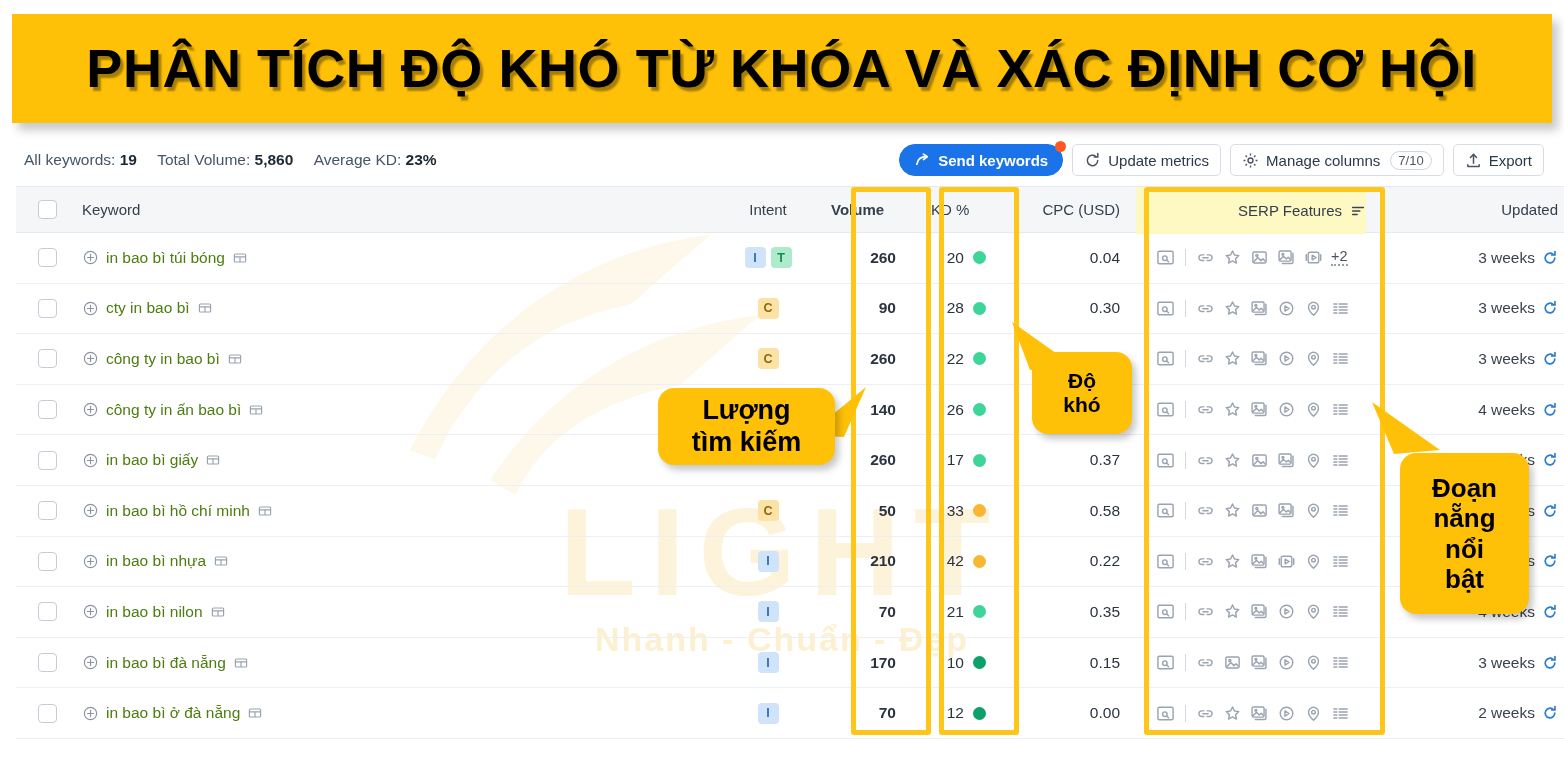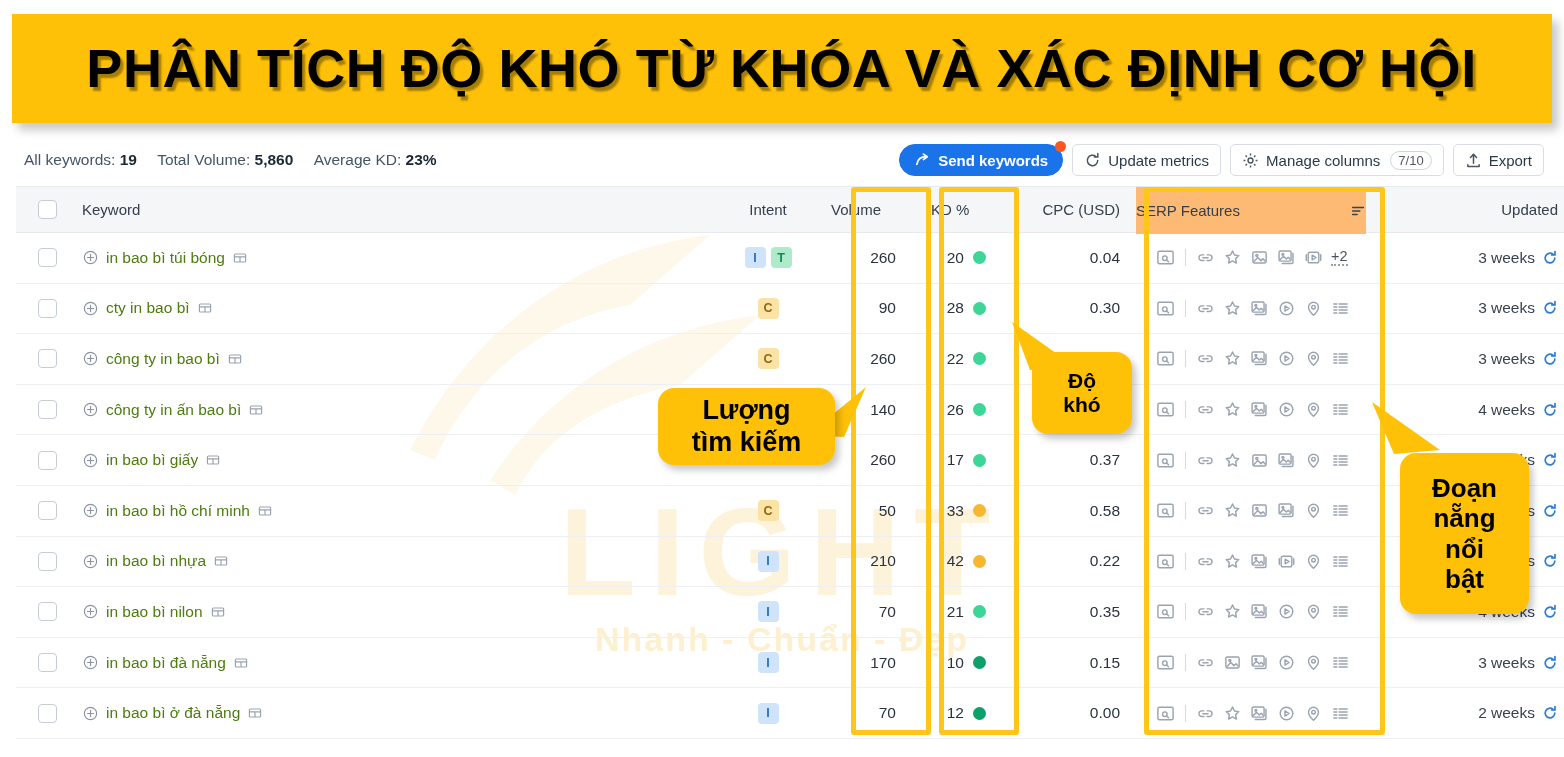--- a/index.html
+++ b/index.html
@@ -93,30 +93,30 @@
     display: flex; align-items: center; font-size: 15px; color: #333f4d;
   }
   .trow {
     height: 50.6px; display: flex; align-items: center;
     border-bottom: 1px solid #edeff2; font-size: 15.5px; color: #2b3340;
     background: transparent;
   }
   .c-check { width: 62px; display: flex; justify-content: center; align-items: center; flex: none; }
   .c-kw { width: 640px; flex: none; display:flex; align-items:center; gap:7px; padding-left: 4px; }
   .c-intent { width: 100px; flex: none; display: flex; justify-content: center; align-items: center; gap: 5px; }
-  .c-vol { width: 100px; flex: none; text-align: right; padding-right: 22px; }
+  .c-vol { width: 100px; flex: none; text-align: right; padding-right: 22px; font-weight: bold; }
   .c-kd { width: 90px; flex: none; display:flex; align-items:center; justify-content:flex-end; gap: 9px; padding-right: 22px;}
   .c-cpc { width: 128px; flex: none; text-align: right; padding-right: 16px; }
   .c-serp { width: 230px; flex: none; display: flex; align-items: center; gap: 8px; justify-content: flex-start; padding-left: 20px;}
   .c-upd { width: 214px; flex: none; display: flex; align-items: center; justify-content: flex-end; gap: 7px; padding-right: 22px; }
 
   .thead .c-vol, .thead .c-kd { text-align: left; justify-content: flex-start; padding-left: 13px; padding-right:0; }
   .thead .c-cpc { text-align: right; }
-  .thead .c-serp { justify-content: space-between; padding-left: 0; gap: 7px;
-                   background: #fdba74; height: 47px; align-self: stretch; margin-top:0; }
+  .thead .c-serp { justify-content: flex-end; padding-left: 0; gap: 7px;
+                   background: #fef9c3; height: 47px; align-self: stretch; margin-top:0; }
   .thead .c-upd { padding-right: 22px; }
 
   .ckbox {
     width: 19px; height: 19px; border: 1.5px solid #c6ccd4; border-radius: 4px; background: #fff;
   }
   .kw-plus { color:#8a94a3; flex:none; display:flex; }
   .kw-text { color: #4d7c0f; white-space: nowrap; }
   .kw-card { color:#9aa3b0; display:flex; flex:none; }
 
   .badge {

